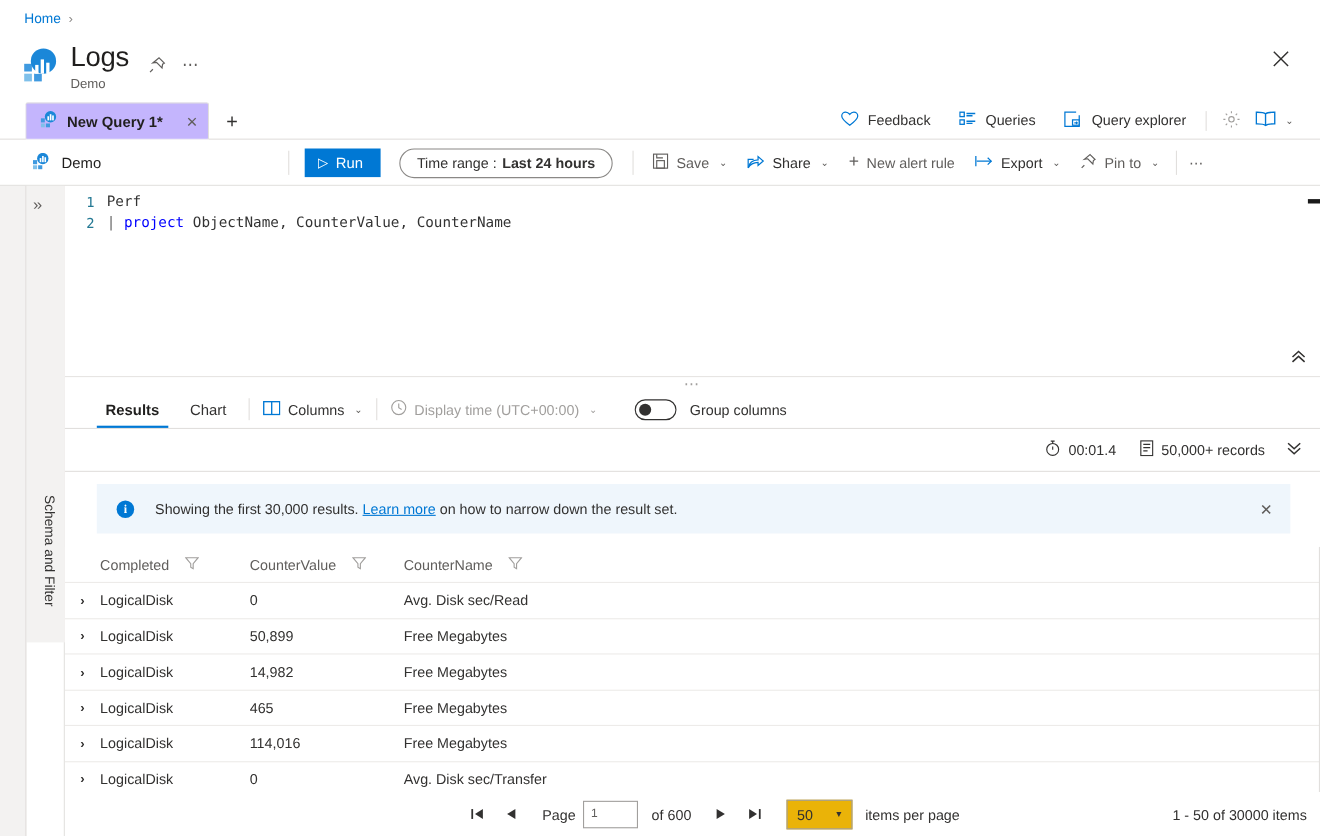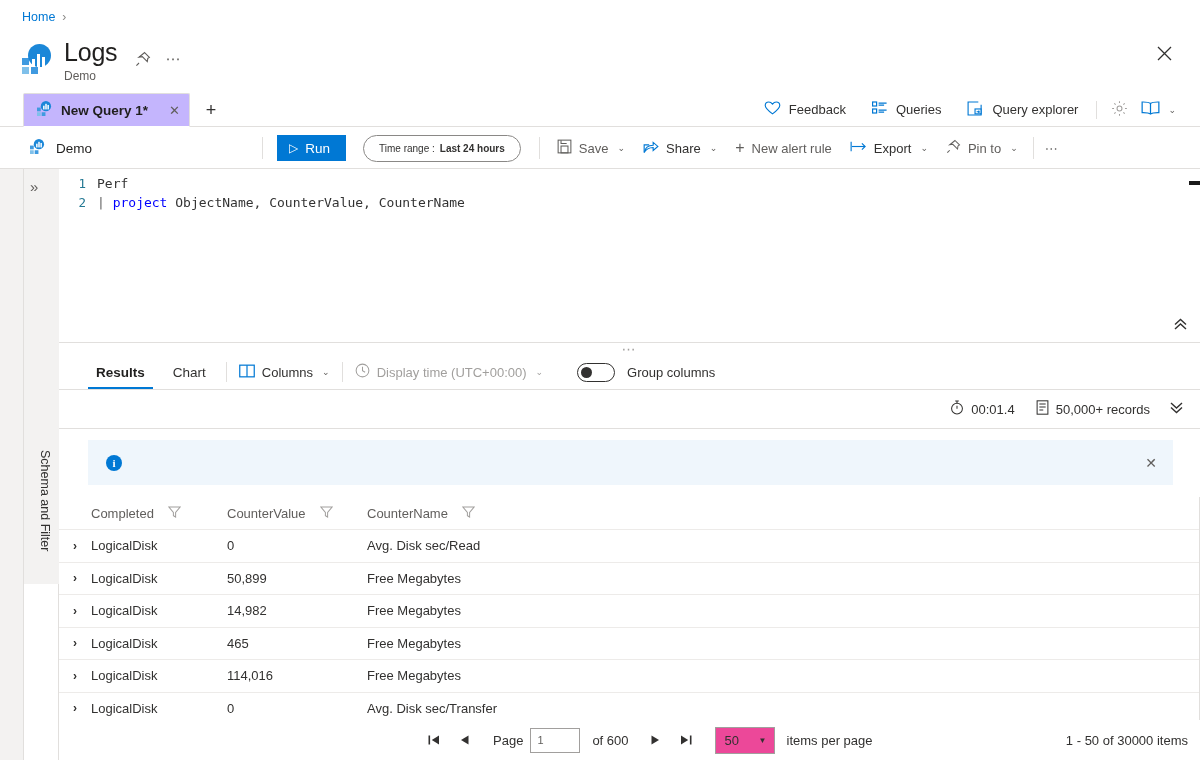--- a/index.html
+++ b/index.html
@@ -81,21 +81,21 @@
   }
   .ws { display: flex; align-items: center; gap: 11px; margin-left: 30px; font-size: 13.5px; color: #201f1e; }
   .cb-div { width: 1px; height: 22px; background: #e1dfdd; margin: 0 14px; }
   .run-btn {
     background: #0078d4; color: #fff; height: 26px; padding: 0 16px 0 12px;
     display: flex; align-items: center; gap: 7px; font-size: 13.5px; cursor: pointer;
     border: none;
   }
   .timerange {
     height: 27px; border: 1px solid #8a8886; border-radius: 14px; padding: 0 15px;
-    display: flex; align-items: center; font-size: 10px; color: #323130; cursor: pointer;
+    display: flex; align-items: center; font-size: 13px; color: #323130; cursor: pointer;
     margin-left: 17px; white-space: nowrap;
   }
   .timerange b { font-weight: bold; margin-left: 5px; }
   .cmd-item {
     display: flex; align-items: center; gap: 7px; height: 32px; padding: 0 9px;
     font-size: 13px; color: #323130; cursor: pointer; white-space: nowrap;
   }
   .cmd-item.dim { color: #605e5c; }
   .chev { font-size: 9px; color: #605e5c; margin-left: 2px; }
 
@@ -212,21 +212,21 @@
   }
   .pg-center { display: flex; align-items: center; gap: 0; margin-left: 360px; }
   .pg-btn { width: 30px; height: 26px; display:flex; align-items:center; justify-content:center; color: #323130; cursor: pointer; font-size: 11px; }
   .pg-label { margin: 0 7px 0 14px; }
   .pg-input {
     width: 50px; height: 25px; border: 1px solid #a19f9d; background:#fff;
     font-size: 11px; color: #605e5c; padding: 0 6px; font-family: "Liberation Sans", sans-serif;
   }
   .pg-of { margin: 0 12px; }
   .pg-sel {
-    width: 60px; height: 27px; border: 1px solid #a19f9d; background: #ec4899; margin-left: 14px;
+    width: 60px; height: 27px; border: 1px solid #a19f9d; background: #eab308; margin-left: 14px;
     display: flex; align-items: center; justify-content: space-between; padding: 0 7px 0 9px;
     font-size: 13px; cursor: pointer;
   }
   .pg-sel .dd { font-size: 8px; }
   .pg-ipp { margin-left: 12px; }
   .pg-right { margin-left: auto; margin-right: 12px; color: #323130; }
 </style>
 </head>
 <body>
 
@@ -511,20 +511,25 @@
         <svg width="15" height="13" viewBox="0 0 15 13" fill="none" stroke="#323130" stroke-width="1.4">
           <path d="M2 2l5.5 5L13 2"></path>
             <path d="M2 6.5l5.5 5 5.5-5"></path>
         </svg>
       </span>
     </div>
   </div>
 
   <div class="banner">
     <span class="bi">i</span>
+    <span class="btxt">
+      <span>Showing the first 30,000 results.</span>
+      <a>Learn more</a>
+      <span>on how to narrow down the result set.</span>
+    </span>
     <span class="bx">✕</span>
   </div>
 
   <div class="grid">
     <div class="grid-head">
       <div class="col-x"></div>
       <div class="gh col-1">
         <span class="hlabel">Completed</span>
         <span class="funnel">
           <svg width="13" height="12" viewBox="0 0 14 13" fill="none" stroke="#a19f9d" stroke-width="1.1">

